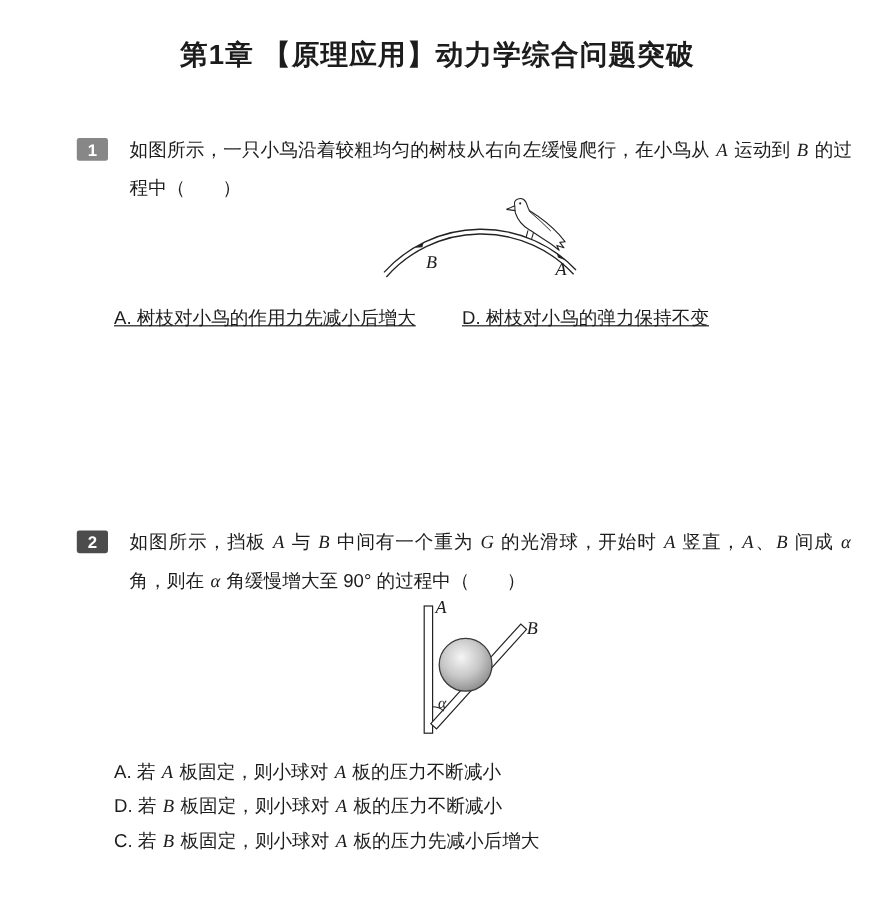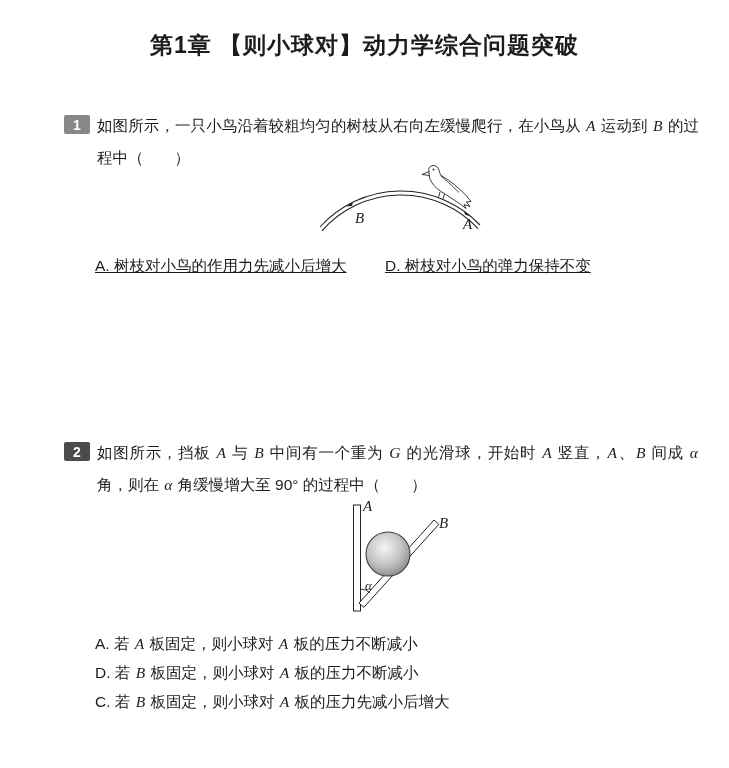--- a/index.html
+++ b/index.html
@@ -10,39 +10,39 @@
   .title{
     position:absolute;top:30px;left:0;width:729px;text-align:center;
     font-size:23px;font-weight:bold;letter-spacing:1px;
   }
   .problem{position:absolute;left:64px;display:flex;align-items:flex-start;}
   .badge{
     flex:0 0 26px;height:19px;margin-top:5px;margin-right:7px;border-radius:2px;
     display:flex;align-items:center;justify-content:center;
     color:#fff;font-size:14px;font-weight:bold;
   }
-  .stem{width:602px;font-size:15.5px;line-height:32px;text-align:justify;}
+  .stem{width:602px;font-size:15.5px;line-height:32px;text-align:justify;margin-left:11px;}
   .mi{font-family:"Liberation Serif","DejaVu Serif",serif;font-style:italic;padding:0 1px;}
   .opts1{
     position:absolute;left:95px;top:252px;width:616px;
     display:grid;grid-template-columns:290px 1fr;
     font-size:15.5px;line-height:28px;text-decoration:underline;
   }
   .opts2{position:absolute;left:95px;top:629px;font-size:15.5px;line-height:29px;}
   .fig1{position:absolute;left:300px;top:162px;}
   .fig2{position:absolute;left:340px;top:497px;}
   svg text.mlabel{font-family:"Liberation Serif","DejaVu Serif",serif;font-style:italic;font-size:15px;fill:#1c1c1c;}
   svg text.mlabel-sm{font-family:"Liberation Serif","DejaVu Serif",serif;font-style:italic;font-size:13px;fill:#1c1c1c;}
 </style>
 </head>
 <body>
 
 <div class="page">
 
-  <div class="title">第1章 【则小球对】动力学综合问题突破</div>
+  <div class="title">第1章 【原理应用】动力学综合问题突破</div>
 
   <div class="problem" style="top:110px;">
     <div class="badge" style="background-color: rgb(135, 135, 135);">1</div>
     <div class="stem"><span>如图所示，一只小鸟沿着较粗均匀的树枝从右向左缓慢爬行，在小鸟从 </span><span class="mi">A</span><span> 运动到 </span><span class="mi">B</span><span> 的过程中（　　）</span></div>
   </div>
 
   <svg class="fig1" width="210" height="84" viewBox="0 0 210 84">
     <g fill="none" stroke="#222" stroke-width="1.1">
       <path d="M 20,65 A 109,109 0 0 1 180,63"></path>
       <path d="M 22,68.8 A 105,105 0 0 1 178,66.6"></path>

